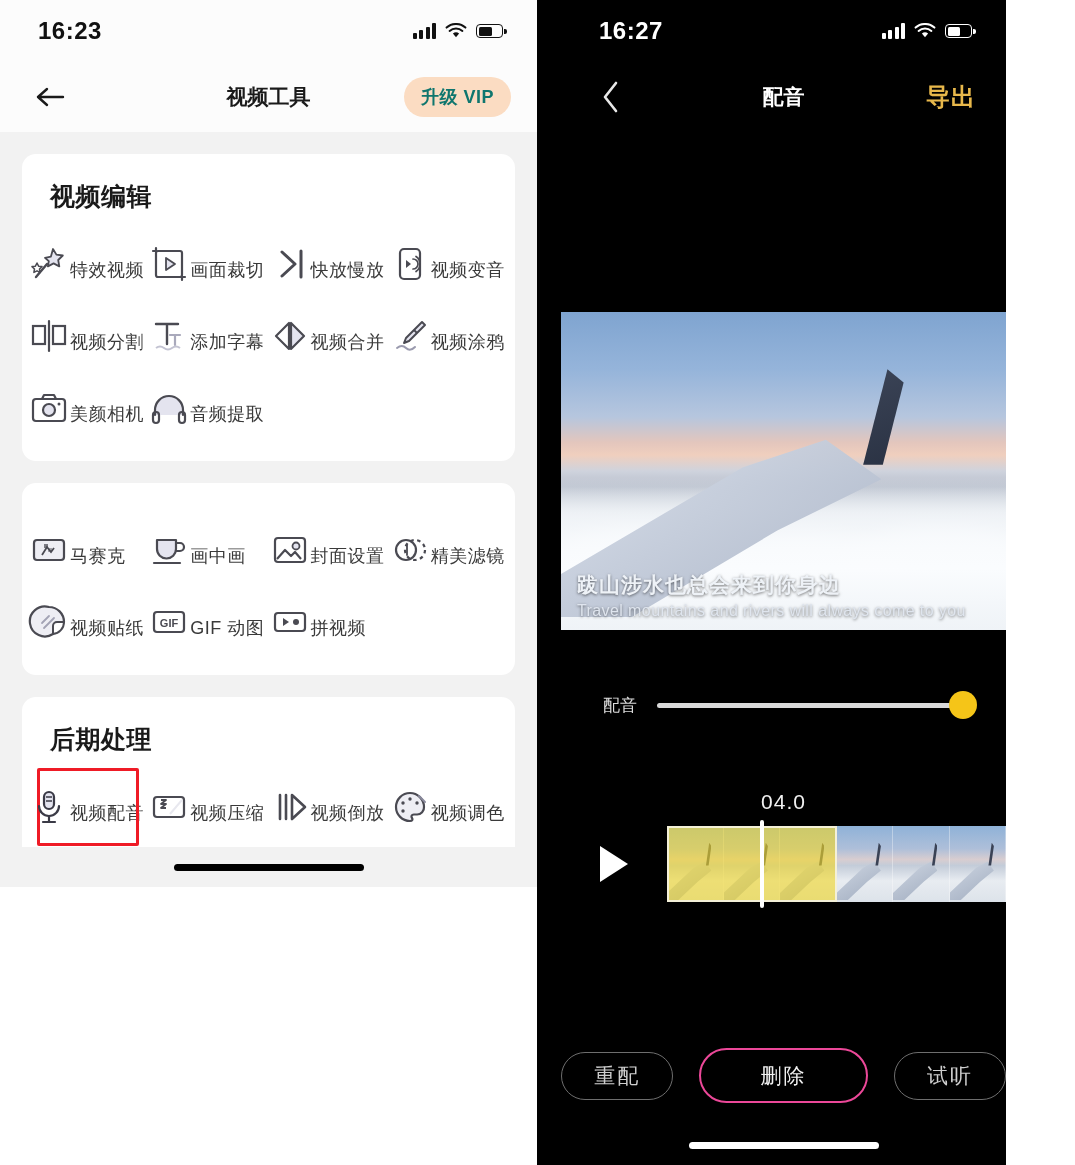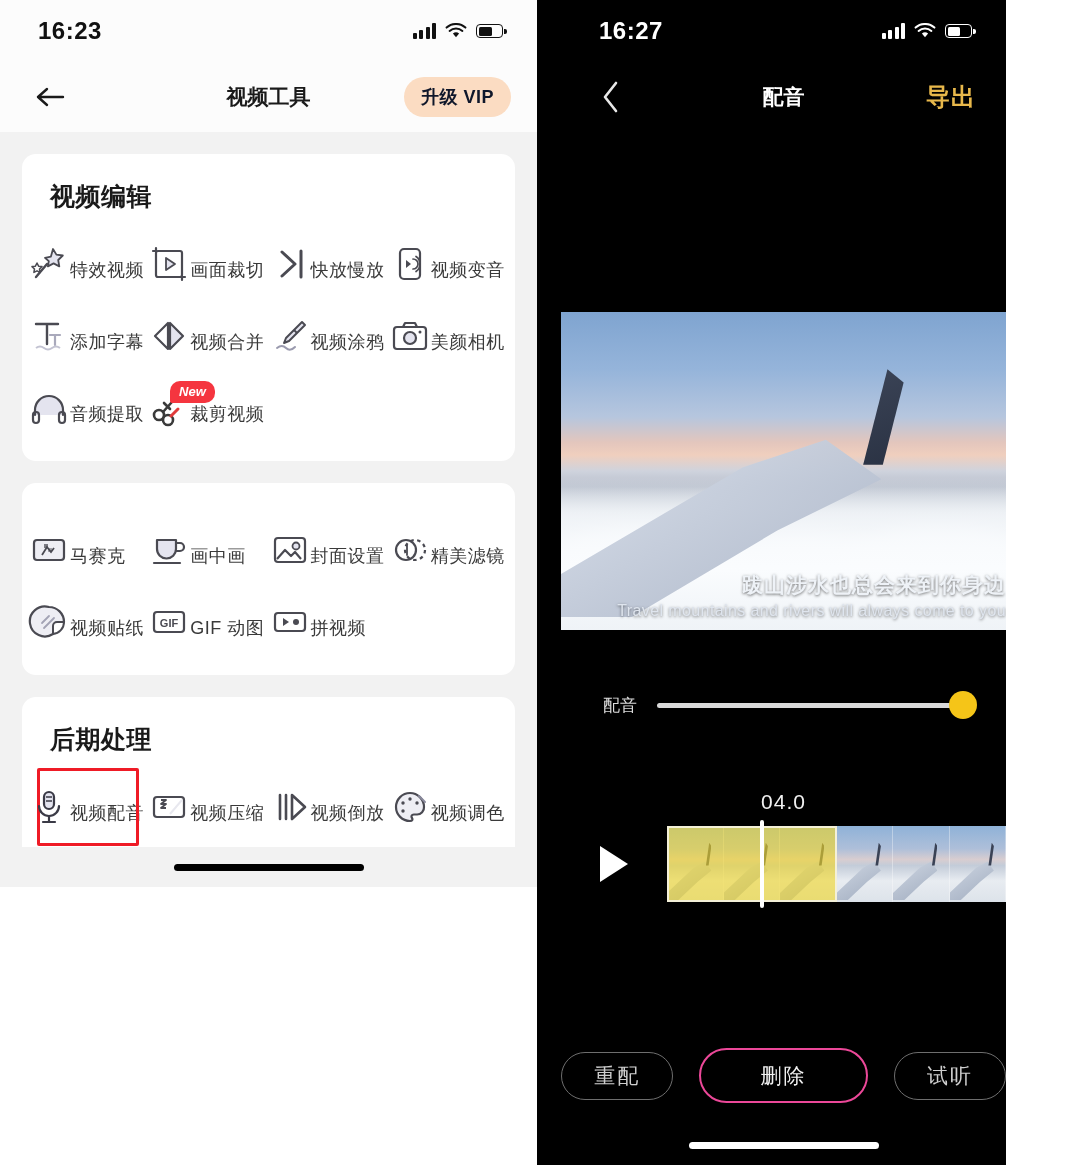--- a/index.html
+++ b/index.html
@@ -45,21 +45,21 @@
     display: flex; align-items: center; justify-content: space-between;
     padding: 0 26px 0 30px; background: #fcfcfc;
     position: relative;
   }
   .nav-back { width: 40px; height: 40px; display:flex; align-items:center; justify-content:center; cursor:pointer;}
   .nav-title {
     position: absolute; left: 0; right: 0; text-align: center;
     font-size: 21px; font-weight: bold; color: #1a1a1a; pointer-events:none;
   }
   .vip-pill {
-    background: #fbdcc2; color: #0f172a; font-size: 18px; font-weight: bold;
+    background: #fbdcc2; color: #0f766e; font-size: 18px; font-weight: bold;
     padding: 8px 17px; border-radius: 20px; z-index: 2; cursor: pointer;
     letter-spacing: .5px;
   }
 
   .left-body { flex: 1 1 auto; padding: 0 22px; overflow: hidden; }
   .card {
     background: #fff; border-radius: 14px; margin-top: 22px;
     padding: 26px 6px 22px 6px;
   }
   .card-title {
@@ -115,21 +115,21 @@
   .winglet {
     position: absolute; left: 64%; top: 18%; width: 13%; height: 30%;
     background: linear-gradient(160deg, #3c4558, #2a3243);
     clip-path: polygon(30% 100%, 72% 0%, 100% 14%, 64% 100%);
   }
   .cloudband {
     position: absolute; left: 0; right: 0; bottom: 0; height: 48%;
     background: linear-gradient(to bottom, rgba(255,255,255,0) 0%, rgba(245,248,251,.72) 26%, rgba(250,252,254,.95) 60%, #eff3f7 100%);
   }
   .cloud-blob { position:absolute; border-radius:50%; background: rgba(255,255,255,.85); filter: blur(9px); }
-  .subs { position: absolute; left: 8px; right: 0; bottom: 10px; text-align: right; }
+  .subs { position: absolute; left: 16px; right: 0; bottom: 10px; text-align: left; }
   .sub-cn { font-size: 21px; font-weight: bold; color: #eef2f7; text-shadow: 0 1px 3px rgba(0,0,0,.55); letter-spacing:1px;}
   .sub-en { font-size: 16px; color: #dfe5ee; text-shadow: 0 1px 3px rgba(0,0,0,.55); margin-top: 3px; letter-spacing:.4px;}
 
   .slider-row {
     display: flex; align-items: center; gap: 20px;
     padding: 0 42px; height: 150px; flex: 0 0 150px;
   }
   .slider-label { font-size: 17px; color: #dcdcdc; white-space: nowrap; }
   .slider-track {
     flex: 1 1 auto; height: 5px; background: #d9d9d9; border-radius: 3px;
@@ -270,20 +270,30 @@
             <div class="ic">
               <svg width="42" height="42" viewBox="0 0 42 42">
                   <rect x="11" y="6" width="20" height="30" rx="4" fill="none" stroke="#4a4a52" stroke-width="2.2"></rect>
                   <path d="M17 17v8l5-4-5-4z" fill="#4a4a52"></path>
                   <path d="M24 16a5 5 0 010 10M27 13.5a9 9 0 010 15" stroke="#4a4a52" stroke-width="1.7" fill="none" stroke-linecap="round"></path>
                 </svg>
             </div>
             <div class="lb">视频变音</div>
           </div>
 
+          <div class="tool">
+            <div class="ic">
+              <svg width="42" height="42" viewBox="0 0 42 42">
+                  <rect x="5" y="11" width="12" height="18" fill="none" stroke="#4a4a52" stroke-width="2.2"></rect>
+                  <rect x="25" y="11" width="12" height="18" fill="none" stroke="#4a4a52" stroke-width="2.2"></rect>
+                  <path d="M21 6v30" stroke="#4a4a52" stroke-width="2.2" stroke-linecap="round"></path>
+                </svg>
+            </div>
+            <div class="lb">视频分割</div>
+          </div>
 
           <div class="tool">
             <div class="ic">
               <svg width="42" height="42" viewBox="0 0 42 42">
                   <path d="M8 9h22M19 9v20" stroke="#4a4a52" stroke-width="2.4" stroke-linecap="round"></path>
                   <path d="M22 20h10M27 20v10" stroke="#a9a9bb" stroke-width="2.2" stroke-linecap="round"></path>
                   <path d="M8 33q4-3 8 0t8 0 8 0" fill="none" stroke="#c3c3d2" stroke-width="2"></path>
                 </svg>
             </div>
             <div class="lb">添加字幕</div>
@@ -326,33 +336,20 @@
             <div class="ic">
               <svg width="42" height="42" viewBox="0 0 42 42">
                   <path d="M7 28v-5a14 14 0 0128 0v5" fill="#e4e4ef" stroke="#4a4a52" stroke-width="2.2" stroke-linecap="round"></path>
                   <rect x="5" y="25" width="6" height="11" rx="3" fill="none" stroke="#4a4a52" stroke-width="2.2"></rect>
                   <rect x="31" y="25" width="6" height="11" rx="3" fill="none" stroke="#4a4a52" stroke-width="2.2"></rect>
                 </svg>
             </div>
             <div class="lb">音频提取</div>
           </div>
 
-          <div class="tool">
-            <div class="ic">
-              <svg width="42" height="42" viewBox="0 0 42 42">
-                  <circle cx="11" cy="28" r="5" fill="none" stroke="#3a3a3a" stroke-width="2.6"></circle>
-                  <circle cx="20" cy="33" r="5" fill="none" stroke="#3a3a3a" stroke-width="2.6"></circle>
-                  <path d="M15 25L32 6" stroke="#3a3a3a" stroke-width="2.6" stroke-linecap="round"></path>
-                  <path d="M23 29L30 22" stroke="#e03b3b" stroke-width="3" stroke-linecap="round"></path>
-                  <path d="M16 16l6 6" stroke="#3a3a3a" stroke-width="2.6" stroke-linecap="round"></path>
-                </svg>
-              <span class="new-badge">New</span>
-            </div>
-            <div class="lb">裁剪视频</div>
-          </div>
 
           <div class="tool"></div>
         </div>
       </div>
 
       <div class="card">
         <div class="grid">
 
           <div class="tool">
             <div class="ic">

